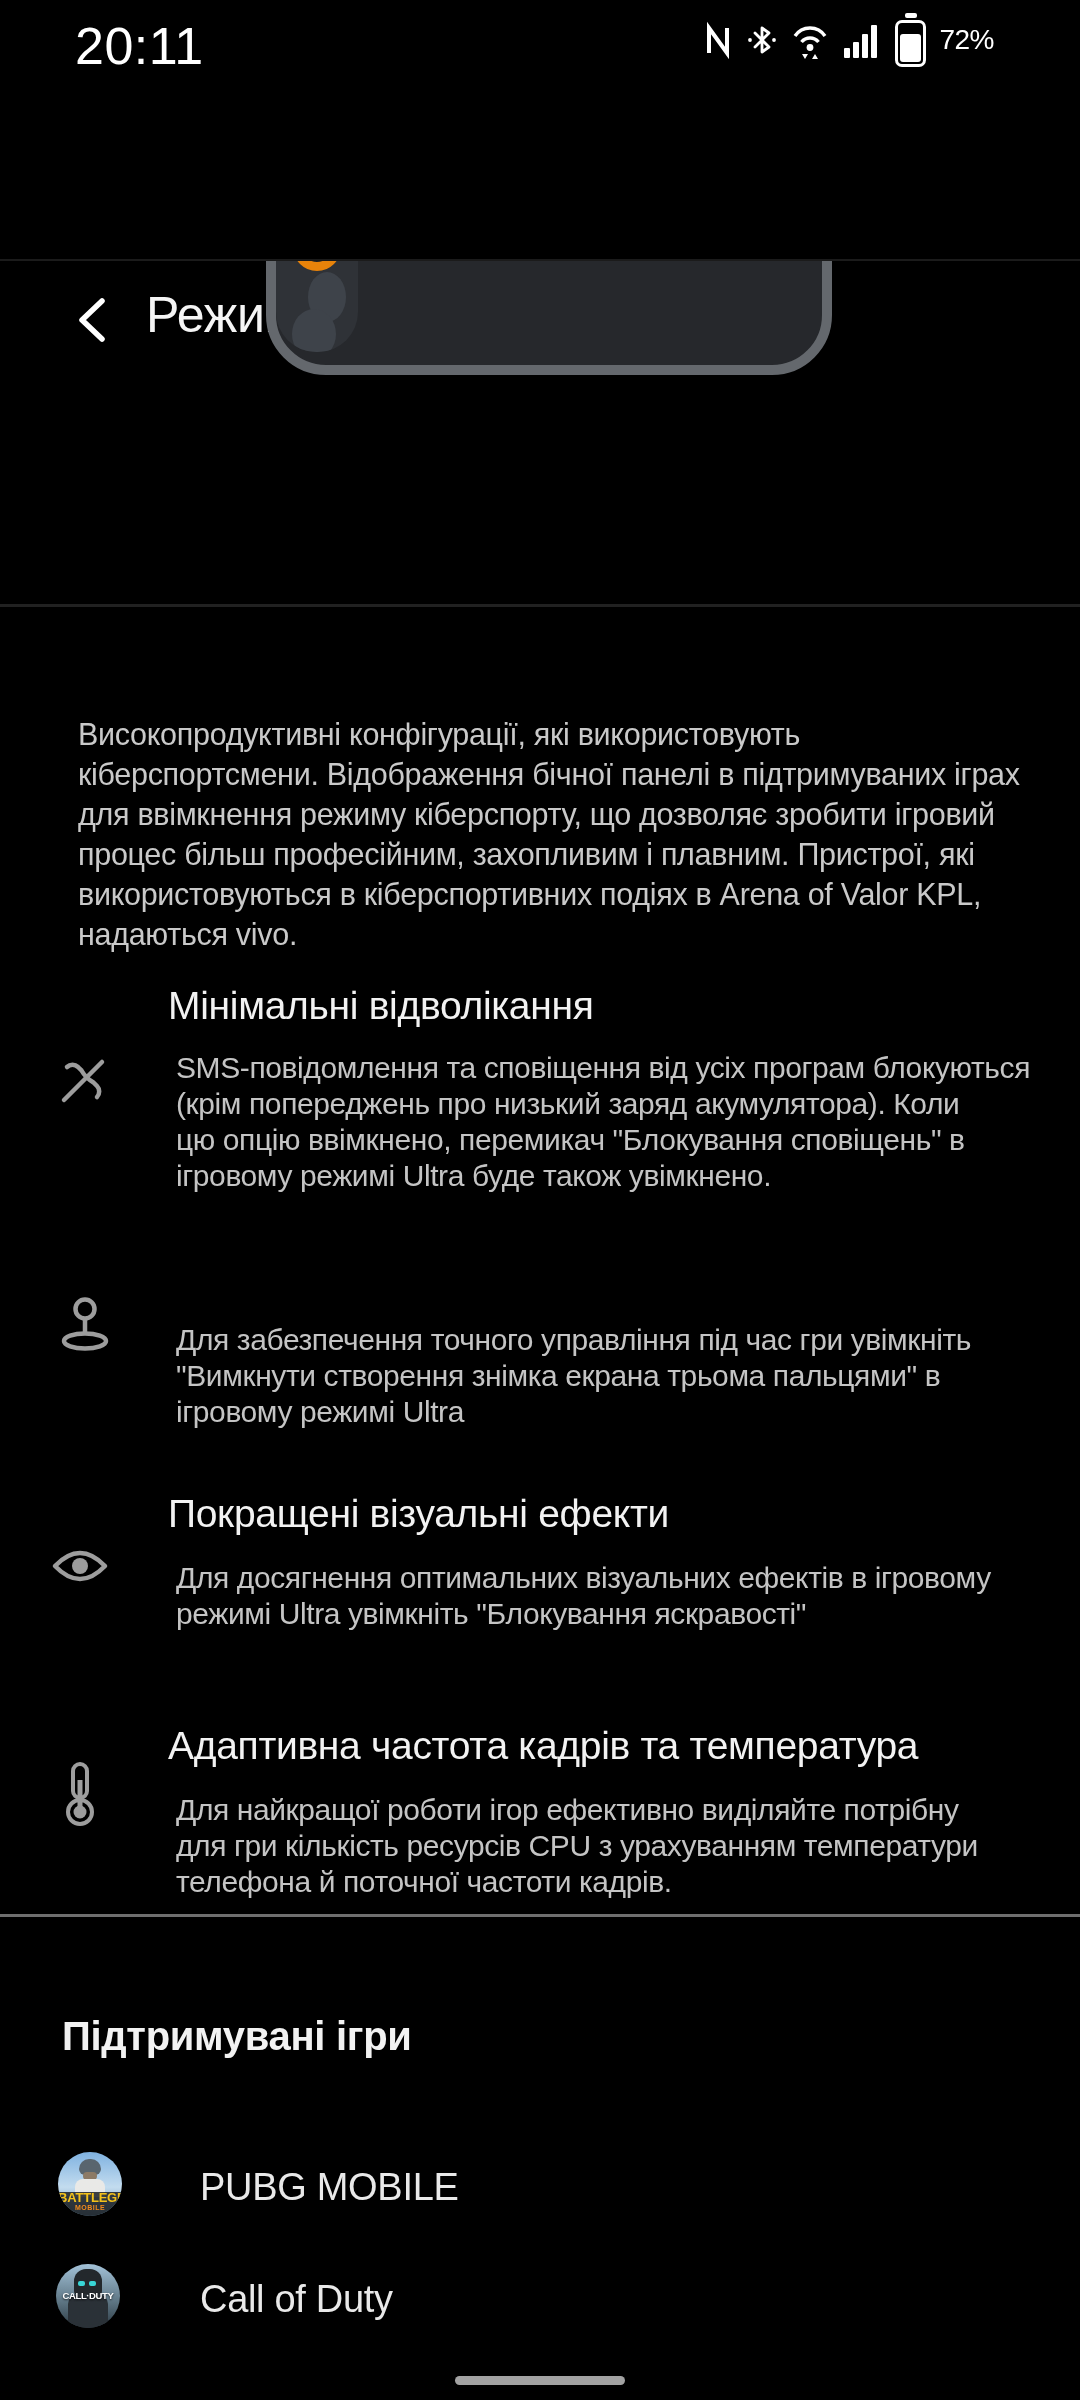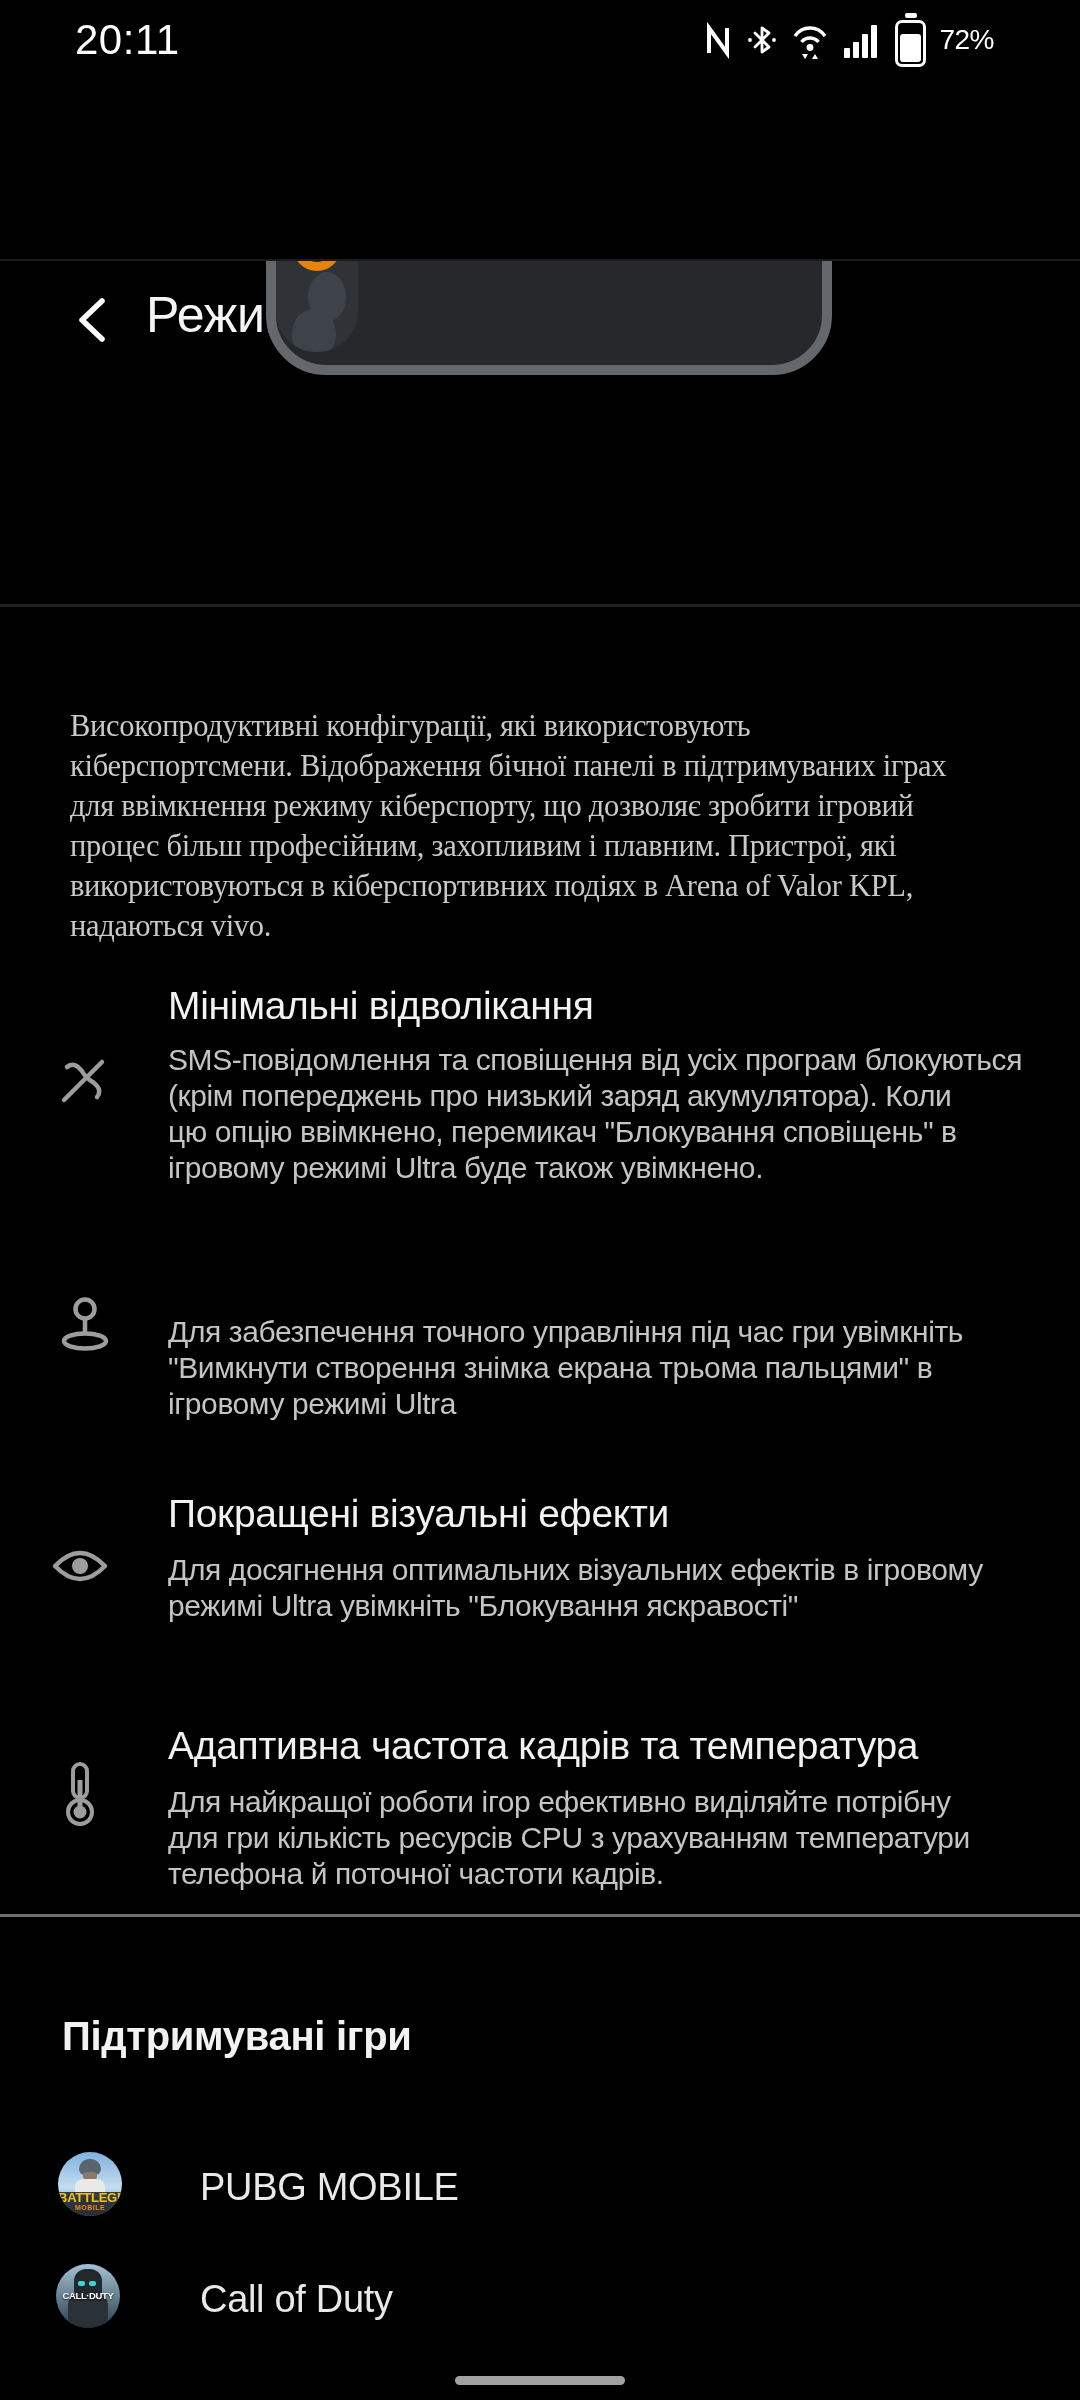--- a/index.html
+++ b/index.html
@@ -2,45 +2,45 @@
 <html><head>
 <meta charset="utf-8">
 <style>
   html,body{margin:0;padding:0;background:#000;}
   .screen{
     position:relative;width:1080px;height:2400px;background:#000;overflow:hidden;
     font-family:"Liberation Sans","DejaVu Sans",sans-serif;color:#fff;
   }
   
   .statusbar{position:absolute;top:0;left:0;right:0;height:80px;}
-  .sb-time{position:absolute;left:75px;top:16px;font-size:42px;font-weight:500;letter-spacing:0.5px;color:#fff;}
+  .sb-time{position:absolute;left:75px;top:16px;font-size:52px;font-weight:500;letter-spacing:0.5px;color:#fff;}
   .sb-icons{position:absolute;right:86px;top:14px;height:52px;display:flex;align-items:center;gap:13px;}
   .sb-icons svg{display:block;}
   .battery{width:25px;height:41px;border:3px solid #fff;border-radius:7px;position:relative;margin-top:7px;}
   .battery::before{content:'';position:absolute;top:-10px;left:50%;transform:translateX(-50%);width:12px;height:5px;background:#fff;border-radius:2px;}
   .battery::after{content:'';position:absolute;left:2px;right:2px;bottom:2px;height:68%;background:#fff;border-radius:3px;}
   .sb-batt-text{font-size:28px;color:#fff;letter-spacing:-0.5px;}
   
   .header{position:absolute;top:140px;left:0;right:0;height:95px;}
   .back-btn{position:absolute;left:70px;top:154px;width:44px;height:52px;cursor:pointer;}
   .page-title{position:absolute;left:146px;top:146px;margin:0;font-size:50px;font-weight:400;color:#f5f5f5;letter-spacing:-0.3px;}
   
   .hero{position:absolute;top:259px;left:0;right:0;height:343px;overflow:hidden;border-top:2px solid #1b1b1b;border-bottom:3px solid #212121;}
   .phone{position:absolute;left:266px;top:-216px;width:566px;height:330px;box-sizing:border-box;
          background:#26282c;border:10px solid #64686d;border-radius:70px 70px 60px 60px;}
   .cam-strip{position:absolute;left:0;top:0;width:82px;height:297px;background:#2f3237;border-radius:0 0 40px 40px;overflow:hidden;}
   .cam-ring{position:absolute;left:17px;top:168px;width:48px;height:48px;border:9px solid #e8830a;border-radius:50%;box-sizing:border-box;background:#1f2024;}
   .lens{position:absolute;background:#3e434a;border-radius:50%;}
   .lens1{left:32px;top:217px;width:38px;height:50px;}
   .lens2{left:16px;top:254px;width:44px;height:50px;}
   
-  .description{position:absolute;left:62px;top:698px;width:1000px;margin:8px;font-size:30.5px;line-height:40px;
-               color:#c9c9c9;white-space:pre-line;letter-spacing:-0.3px;font-family:Liberation Serif, serif;}
+  .description{position:absolute;left:62px;top:698px;width:1000px;margin:16px;font-size:30.5px;line-height:40px;
+               color:#c9c9c9;white-space:pre-line;letter-spacing:-0.3px;}
   .feature-title{position:absolute;left:168px;margin:0;font-size:39px;font-weight:400;color:#f2f2f2;letter-spacing:-0.3px;}
-  .feature-body{position:absolute;left:168px;width:870px;margin:0;font-size:30px;line-height:36px;color:#c4c4c4;
+  .feature-body{position:absolute;left:168px;width:870px;margin:8px;font-size:30px;line-height:36px;color:#c4c4c4;
                 white-space:pre-line;letter-spacing:-0.4px;}
   .feature-icon{position:absolute;}
   .divider-strong{position:absolute;left:0;right:0;top:1914px;height:3px;background:#6e6e6e;}
   
   .games-title{position:absolute;left:62px;top:2014px;margin:0;font-size:40px;font-weight:700;color:#f2f2f2;letter-spacing:-0.3px;}
   .game-row{position:absolute;left:0;right:0;height:100px;cursor:pointer;}
   .game-row .game-label{position:absolute;left:200px;top:14px;font-size:38px;color:#e9e9e9;letter-spacing:-0.3px;}
   .game-icon{position:absolute;left:58px;top:0;width:64px;height:64px;border-radius:50%;overflow:hidden;}
   
   .pubg-bg{position:absolute;inset:0;background:linear-gradient(180deg,#7fb2e0 0%,#c3dcef 55%,#6f94ad 100%);}

